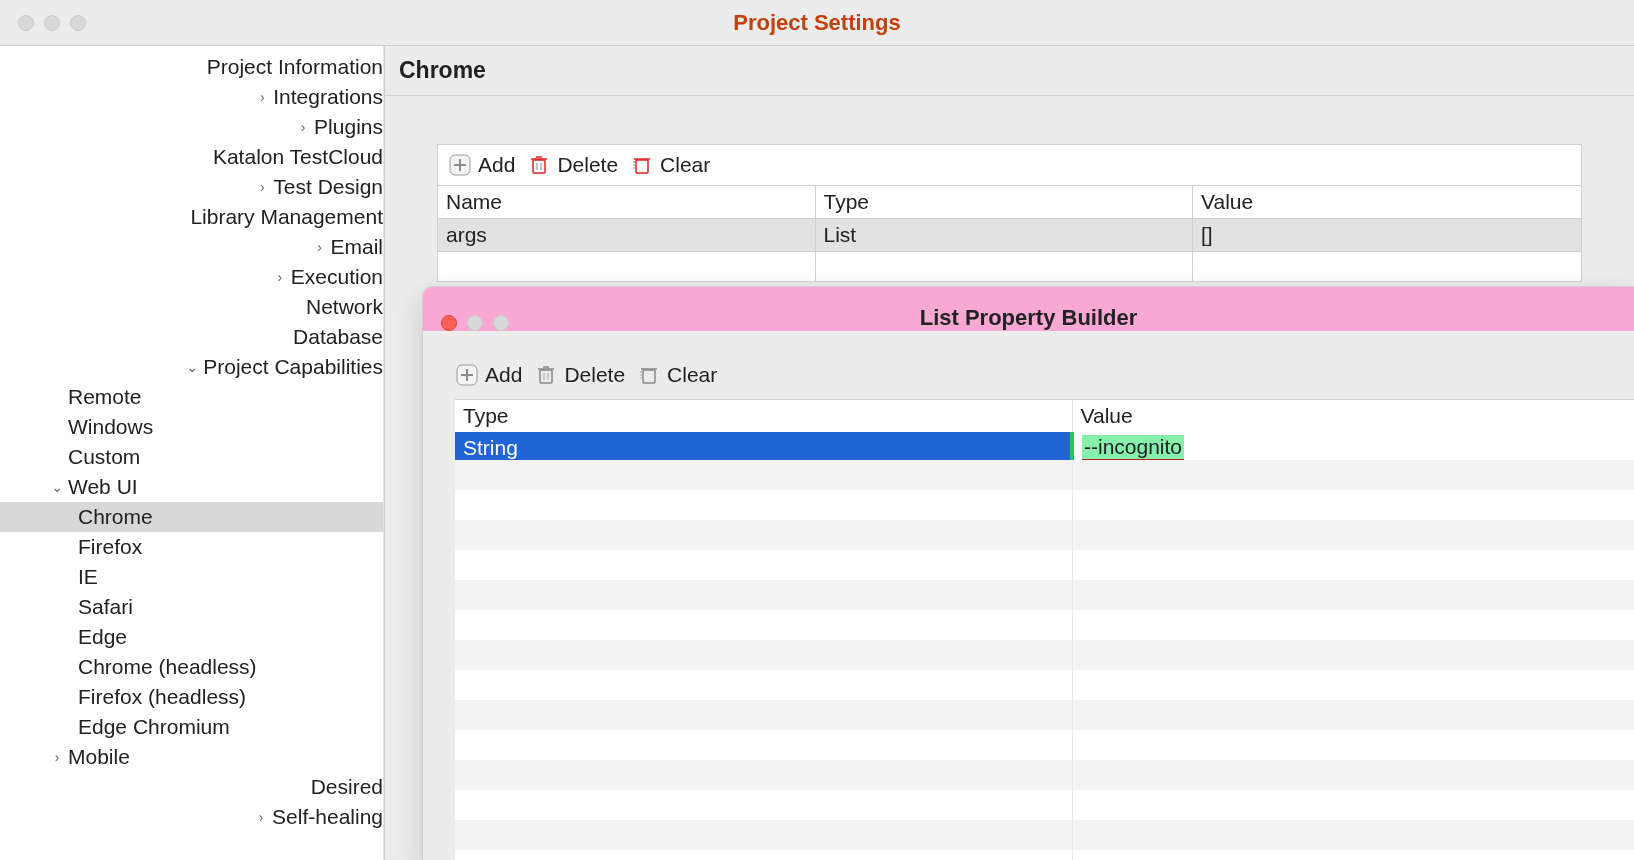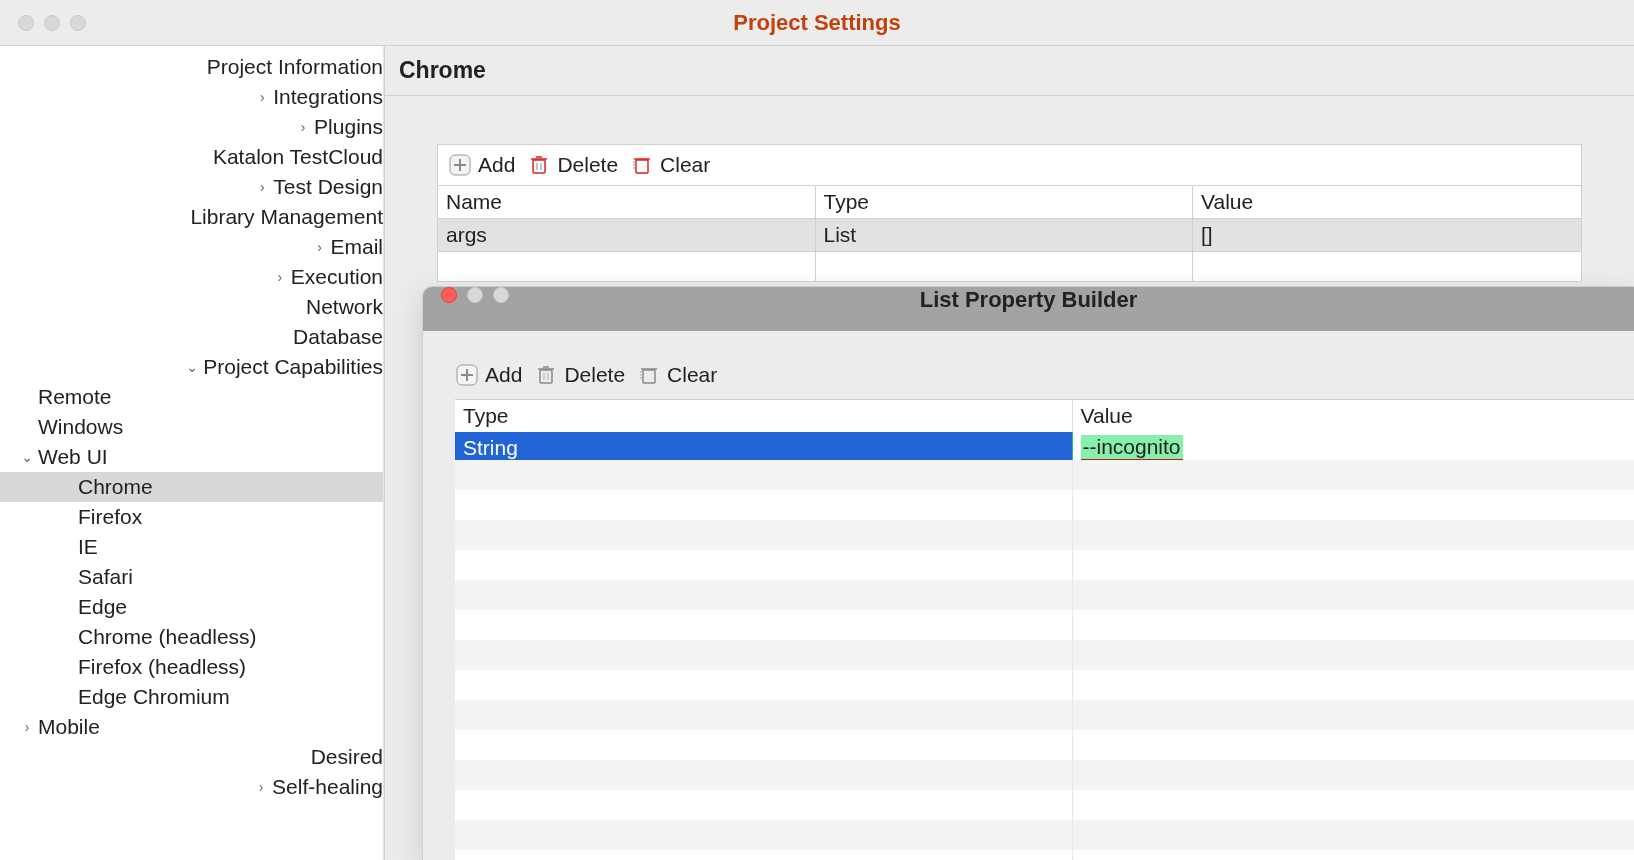--- a/index.html
+++ b/index.html
@@ -71,21 +71,21 @@
     text-align: center;
     color: #666;
     font-size: 14px;
     flex-shrink: 0;
   }
   .chev.empty { visibility: hidden; }
   .tree-label { }
 
   
   .ind0 { padding-left: 8px; justify-content: flex-end; }
-  .ind1 { padding-left: 16px; }
+  .ind1 { padding-left: 46px; }
   .ind2 { padding-left: 56px; }
 
   
   .content {
     flex: 1;
     background: #ececec;
     display: flex;
     flex-direction: column;
     border-left: 1px solid #d0d0d0;
   }
@@ -165,23 +165,23 @@
     border-bottom: none;
     border-radius: 10px 0 0 0;
     box-shadow: 0 10px 30px rgba(0,0,0,0.15);
     overflow: hidden;
     display: flex;
     flex-direction: column;
   }
   .modal-titlebar {
     height: 44px;
     display: flex;
-    align-items: flex-start;
+    align-items: flex-end;
     position: relative;
-    background: #a3a3a3;
+    background: #f9a8d4;
   }
   .modal-title {
     position: absolute;
     left: 0; right: 0;
     text-align: center;
     font-weight: 700;
     font-size: 22px;
     pointer-events: none;
   }
   .tl.red { background: #ff5f57; border-color: #e33e32; }
@@ -212,21 +212,21 @@
     text-align: left;
     font-weight: 400;
     padding: 4px 8px;
     background: #fff;
     border-right: 1px solid #e0e0e0;
     height: 30px;
   }
   .ptable td {
     padding: 3px 8px;
     height: 30px;
-    border-right: 1px solid #22c55e;
+    border-right: 4px solid #22c55e;
   }
   .ptable th:last-child, .ptable td:last-child { border-right: none; }
   .prow-sel .ctype {
     background: #2064d6;
     color: #fff;
   }
   .prow-sel .cval {
     background: #fff;
   }
   .cval-inner {
@@ -311,20 +311,24 @@
         <span class="chev">⌄</span>
         <span class="tree-label">Project Capabilities</span>
       </div>
       <div class="tree-item ind1">
         <span class="chev empty">›</span>
         <span class="tree-label">Remote</span>
       </div>
       <div class="tree-item ind1">
         <span class="chev empty">›</span>
         <span class="tree-label">Windows</span>
+      </div>
+      <div class="tree-item ind1">
+        <span class="chev empty">›</span>
+        <span class="tree-label">Custom</span>
       </div>
       <div class="tree-item ind1">
         <span class="chev">⌄</span>
         <span class="tree-label">Web UI</span>
       </div>
       <div class="tree-item ind2 selected">
         <span class="chev empty">›</span>
         <span class="tree-label">Chrome</span>
       </div>
       <div class="tree-item ind2">

